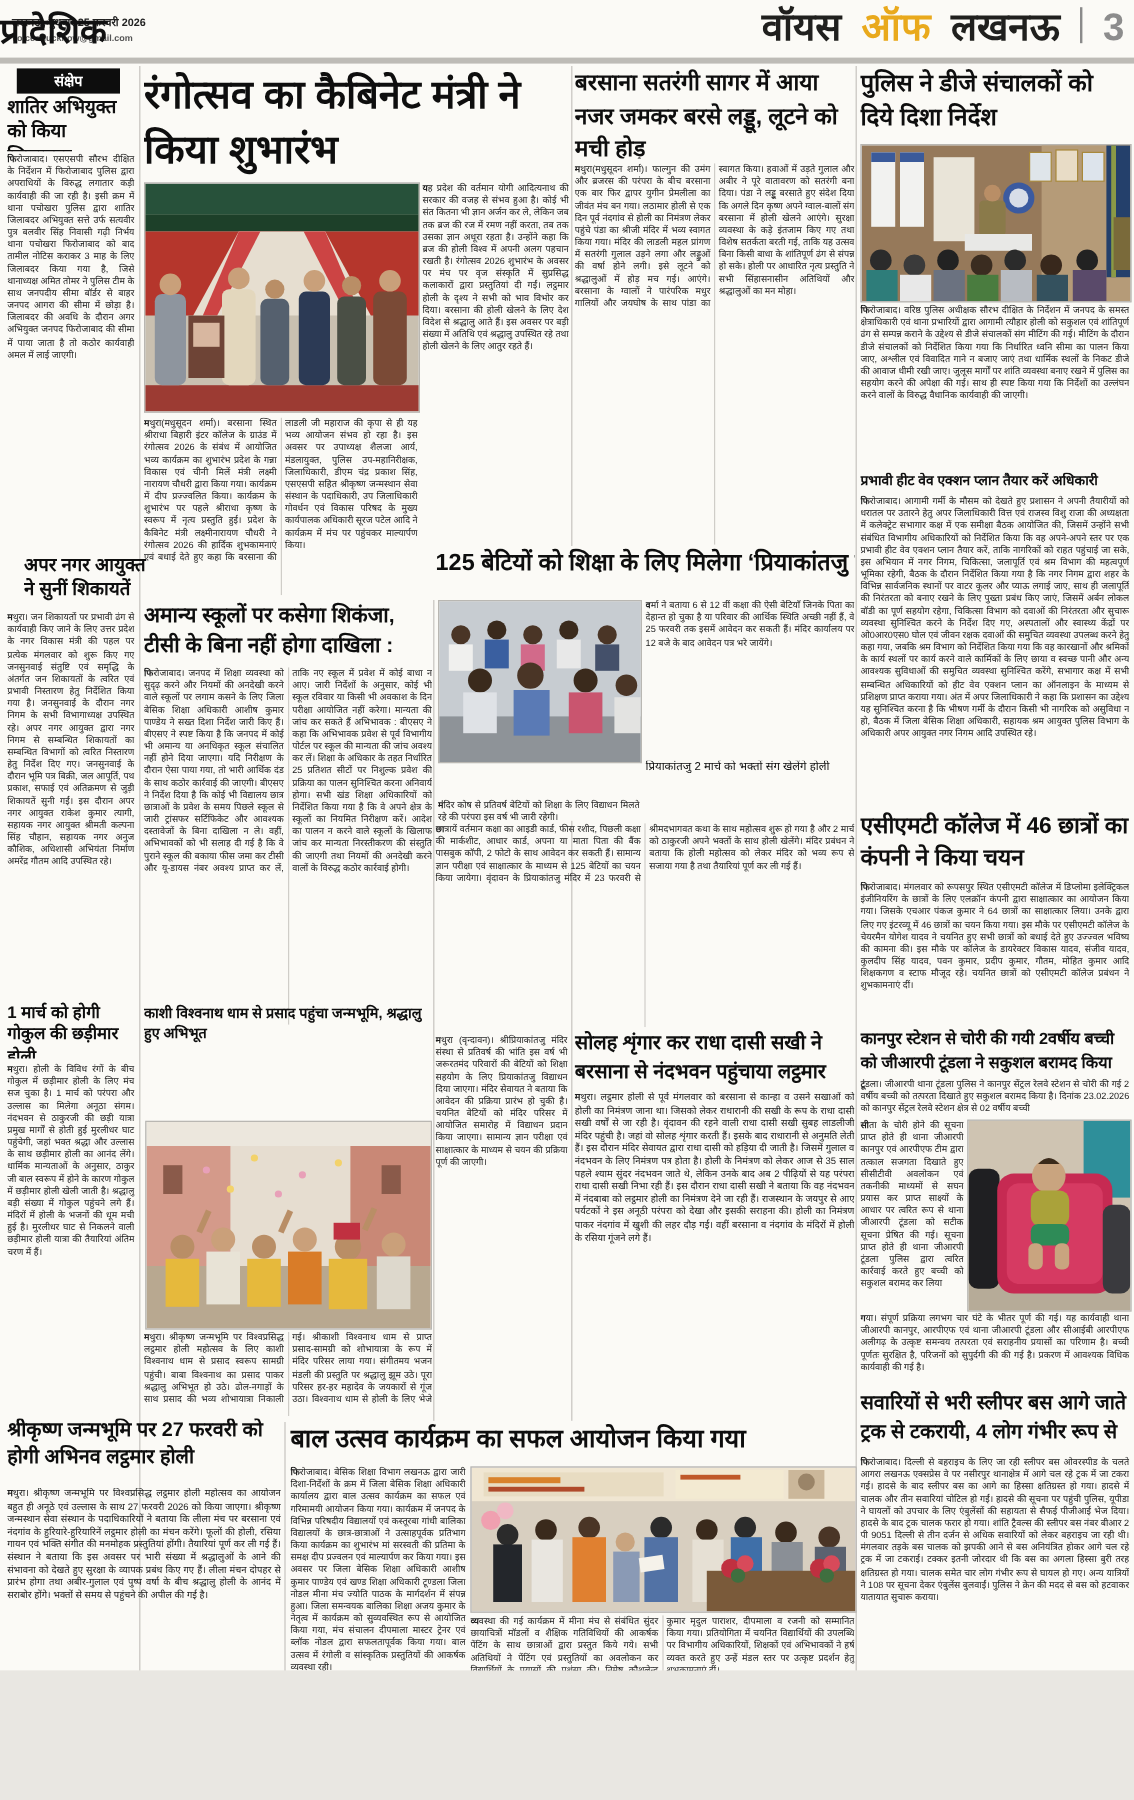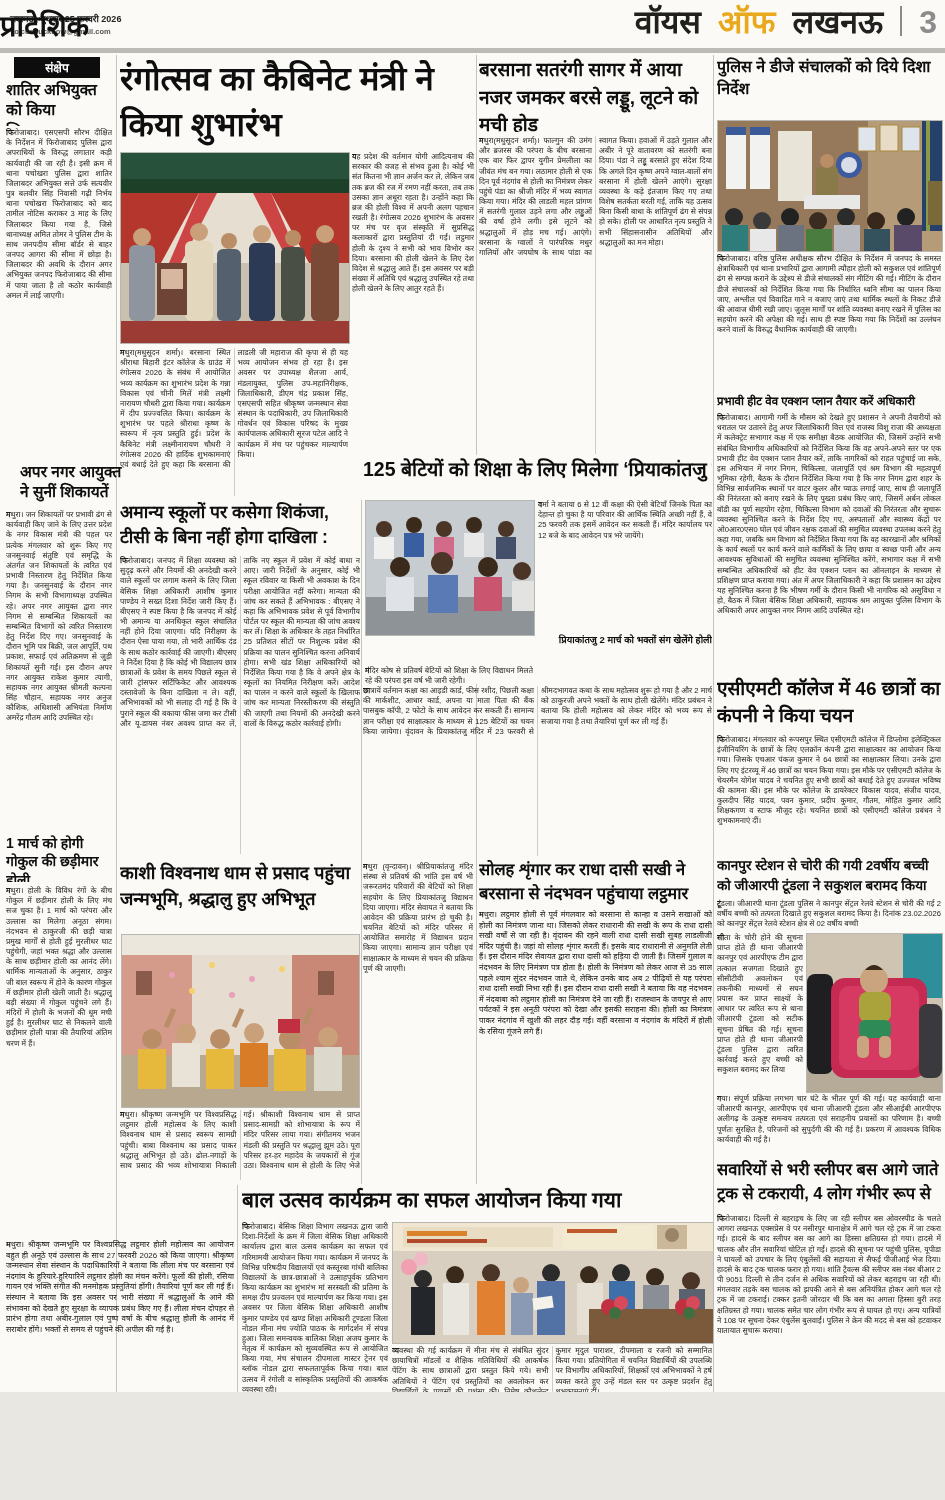--- a/index.html
+++ b/index.html
@@ -12,21 +12,21 @@
   .c2{column-count:2;column-gap:7px;column-rule:1px solid #cfcdc8;}
   .vrule{position:absolute;width:1px;background:#c6c4bf;}
   .photo{position:absolute;overflow:hidden;border:1px solid #b9b7b2;background:#ddd;}
   .photo svg{display:block;}
   #masthead{display:flex;align-items:flex-start;gap:17px;}
   #masthead .w{font-weight:bold;font-size:32px;color:#20201e;line-height:1;}
   #masthead .accent{color:#e9a91c;}
   #masthead .pgsep{width:2px;height:30px;background:#8a8a8a;}
   #masthead .pg{font-weight:bold;font-size:32px;color:#8c8c8c;line-height:1;}
   .brieflabel{background:#0d0d0d;color:#fff;font-weight:bold;font-size:12px;text-align:center;padding:2px 0;}
-  .subhd{font-weight:bold;color:#0e0e0e;overflow:hidden;line-height:1.3;text-align:right;}
+  .subhd{font-weight:normal;color:#0e0e0e;overflow:hidden;line-height:1.3;}
 </style>
 </head>
 <body>
 
 <div id="page">
 
   <div class="abs" style="left:10px;top:12px;width:170px;font-size:9px;font-weight:bold;color:#222;">लखनऊ, बुधवार 25 फरवरी 2026</div>
   <div class="abs" style="left:10px;top:27px;width:170px;font-size:7.5px;color:#555;font-weight:bold;">voiceoflucknow@gmail.com</div>
   <div class="abs" style="left:0;top:5px;width:945px;font-size:29px;font-weight:bold;color:#111;">प्रादेशिक</div>
   <div class="abs" id="masthead" style="right:8px;top:6px;">
@@ -47,20 +47,21 @@
 
   <div class="abs brieflabel" style="left:14px;top:57px;width:86px;">संक्षेप</div>
   <div class="abs hd" style="left:6px;top:80px;width:106px;height:46px;font-size:15.5px;">शातिर अभियुक्त को किया जिलाबदर</div>
   <div class="abs bd" style="left:6px;top:128px;width:106px;height:330px;">फिरोजाबाद। एसएसपी सौरभ दीक्षित के निर्देशन में फिरोजाबाद पुलिस द्वारा अपराधियों के विरुद्ध लगातार कड़ी कार्यवाही की जा रही है। इसी क्रम में थाना पचोखरा पुलिस द्वारा शातिर जिलाबदर अभियुक्त सत्ते उर्फ सत्यवीर पुत्र बलवीर सिंह निवासी गढ़ी निर्भय थाना पचोखरा फिरोजाबाद को बाद तामील नोटिस कराकर 3 माह के लिए जिलाबदर किया गया है, जिसे थानाध्यक्ष अमित तोमर ने पुलिस टीम के साथ जनपदीय सीमा बॉर्डर से बाहर जनपद आगरा की सीमा में छोड़ा है। जिलाबदर की अवधि के दौरान अगर अभियुक्त जनपद फिरोजाबाद की सीमा में पाया जाता है तो कठोर कार्यवाही अमल में लाई जाएगी।</div>
   <div class="abs hd" style="left:20px;top:462px;width:106px;height:46px;font-size:15.5px;">अपर नगर आयुक्त ने सुनीं शिकायतें</div>
   <div class="abs bd" style="left:6px;top:510px;width:106px;height:320px;">मथुरा। जन शिकायतों पर प्रभावी ढंग से कार्यवाही किए जाने के लिए उत्तर प्रदेश के नगर विकास मंत्री की पहल पर प्रत्येक मंगलवार को शुरू किए गए जनसुनवाई संतुष्टि एवं समृद्धि के अंतर्गत जन शिकायतों के त्वरित एवं प्रभावी निस्तारण हेतु निर्देशित किया गया है। जनसुनवाई के दौरान नगर निगम के सभी विभागाध्यक्ष उपस्थित रहे। अपर नगर आयुक्त द्वारा नगर निगम से सम्बन्धित शिकायतों का सम्बन्धित विभागों को त्वरित निस्तारण हेतु निर्देश दिए गए। जनसुनवाई के दौरान भूमि पत्र बिक्री, जल आपूर्ति, पथ प्रकाश, सफाई एवं अतिक्रमण से जुड़ी शिकायतें सुनी गईं। इस दौरान अपर नगर आयुक्त राकेश कुमार त्यागी, सहायक नगर आयुक्त श्रीमती कल्पना सिंह चौहान, सहायक नगर अनुज कौशिक, अधिशासी अभियंता निर्माण अमरेंद्र गौतम आदि उपस्थित रहे।</div>
 
   <div class="abs hd" style="left:6px;top:834px;width:106px;height:48px;font-size:14px;">1 मार्च को होगी गोकुल की छड़ीमार होली</div>
   <div class="abs bd" style="left:6px;top:886px;width:106px;height:294px;">मथुरा। होली के विविध रंगों के बीच गोकुल में छड़ीमार होली के लिए मंच सज चुका है। 1 मार्च को परंपरा और उल्लास का मिलेगा अनूठा संगम। नंदभवन से ठाकुरजी की छड़ी यात्रा प्रमुख मार्गों से होती हुई मुरलीधर घाट पहुंचेगी, जहां भक्त श्रद्धा और उल्लास के साथ छड़ीमार होली का आनंद लेंगे। धार्मिक मान्यताओं के अनुसार, ठाकुर जी बाल स्वरूप में होने के कारण गोकुल में छड़ीमार होली खेली जाती है। श्रद्धालु बड़ी संख्या में गोकुल पहुंचने लगे हैं। मंदिरों में होली के भजनों की धूम मची हुई है। मुरलीधर घाट से निकलने वाली छड़ीमार होली यात्रा की तैयारियां अंतिम चरण में हैं।</div>
 
+  <div class="abs hd" style="left:6px;top:1182px;width:228px;height:54px;font-size:16.5px;">श्रीकृष्ण जन्मभूमि पर 27 फरवरी को होगी अभिनव लट्ठमार होली</div>
   <div class="abs bd" style="left:6px;top:1240px;width:228px;height:254px;font-size:7.9px;">मथुरा। श्रीकृष्ण जन्मभूमि पर विश्वप्रसिद्ध लट्ठमार होली महोत्सव का आयोजन बहुत ही अनूठे एवं उल्लास के साथ 27 फरवरी 2026 को किया जाएगा। श्रीकृष्ण जन्मस्थान सेवा संस्थान के पदाधिकारियों ने बताया कि लीला मंच पर बरसाना एवं नंदगांव के हुरियारे-हुरियारिनें लट्ठमार होली का मंचन करेंगे। फूलों की होली, रसिया गायन एवं भक्ति संगीत की मनमोहक प्रस्तुतियां होंगी। तैयारियां पूर्ण कर ली गई हैं। संस्थान ने बताया कि इस अवसर पर भारी संख्या में श्रद्धालुओं के आने की संभावना को देखते हुए सुरक्षा के व्यापक प्रबंध किए गए हैं। लीला मंचन दोपहर से प्रारंभ होगा तथा अबीर-गुलाल एवं पुष्प वर्षा के बीच श्रद्धालु होली के आनंद में सराबोर होंगे। भक्तों से समय से पहुंचने की अपील की गई है।</div>
 
   <div class="abs hd" style="left:120px;top:56px;width:354px;height:94px;font-size:33px;line-height:1.38;">रंगोत्सव का कैबिनेट मंत्री ने किया शुभारंभ</div>
 
   <div class="photo" style="left:120px;top:152px;width:228px;height:190px;">
     <svg width="228" height="190" viewBox="0 0 228 190">
       <rect width="228" height="190" fill="#c9c0b0"></rect>
       <rect width="228" height="26" fill="#27513a"></rect>
       <polygon points="0,26 228,26 228,40 0,40" fill="#1d4029"></polygon>
       <polygon points="0,40 114,40 40,110 0,110" fill="#b5362c"></polygon>
@@ -87,21 +88,21 @@
         <rect x="40" y="116" width="22" height="20" fill="#d8b7a0"></rect>
     </svg>
   </div>
 
   <div class="abs bd" style="left:352px;top:152px;width:122px;height:342px;">यह प्रदेश की वर्तमान योगी आदित्यनाथ की सरकार की वजह से संभव हुआ है। कोई भी संत कितना भी ज्ञान अर्जन कर ले, लेकिन जब तक ब्रज की रज में रमण नहीं करता, तब तक उसका ज्ञान अधूरा रहता है। उन्होंने कहा कि ब्रज की होली विश्व में अपनी अलग पहचान रखती है। रंगोत्सव 2026 शुभारंभ के अवसर पर मंच पर वृज संस्कृति में सुप्रसिद्ध कलाकारों द्वारा प्रस्तुतियां दी गईं। लट्ठमार होली के दृश्य ने सभी को भाव विभोर कर दिया। बरसाना की होली खेलने के लिए देश विदेश से श्रद्धालु आते हैं। इस अवसर पर बड़ी संख्या में अतिथि एवं श्रद्धालु उपस्थित रहे तथा होली खेलने के लिए आतुर रहते हैं।</div>
   <div class="abs bd c2" style="left:120px;top:348px;width:228px;height:148px;">मथुरा(मधुसूदन शर्मा)। बरसाना स्थित श्रीराधा बिहारी इंटर कॉलेज के ग्राउंड में रंगोत्सव 2026 के संबंध में आयोजित भव्य कार्यक्रम का शुभारंभ प्रदेश के गन्ना विकास एवं चीनी मिलें मंत्री लक्ष्मी नारायण चौधरी द्वारा किया गया। कार्यक्रम में दीप प्रज्ज्वलित किया। कार्यक्रम के शुभारंभ पर पहले श्रीराधा कृष्ण के स्वरूप में नृत्य प्रस्तुति हुई। प्रदेश के कैबिनेट मंत्री लक्ष्मीनारायण चौधरी ने रंगोत्सव 2026 की हार्दिक शुभकामनाएं एवं बधाई देते हुए कहा कि बरसाना की लाडली जी महाराज की कृपा से ही यह भव्य आयोजन संभव हो रहा है। इस अवसर पर उपाध्यक्ष शैलजा आर्य, मंडलायुक्त, पुलिस उप-महानिरीक्षक, जिलाधिकारी, डीएम चंद्र प्रकाश सिंह, एसएसपी सहित श्रीकृष्ण जन्मस्थान सेवा संस्थान के पदाधिकारी, उप जिलाधिकारी गोवर्धन एवं विकास परिषद के मुख्य कार्यपालक अधिकारी सूरज पटेल आदि ने कार्यक्रम में मंच पर पहुंचकर माल्यार्पण किया।</div>
 
   <div class="abs hd" style="left:479px;top:56px;width:233px;height:76px;font-size:19px;line-height:1.45;">बरसाना सतरंगी सागर में आया नजर जमकर बरसे लड्डू, लूटने को मची होड़</div>
   <div class="abs bd c2" style="left:479px;top:136px;width:233px;height:318px;">मथुरा(मधुसूदन शर्मा)। फाल्गुन की उमंग और ब्रजरस की परंपरा के बीच बरसाना एक बार फिर द्वापर युगीन प्रेमलीला का जीवंत मंच बन गया। लठामार होली से एक दिन पूर्व नंदगांव से होली का निमंत्रण लेकर पहुंचे पंडा का श्रीजी मंदिर में भव्य स्वागत किया गया। मंदिर की लाडली महल प्रांगण में सतरंगी गुलाल उड़ने लगा और लड्डुओं की वर्षा होने लगी। इसे लूटने को श्रद्धालुओं में होड़ मच गई। आएंगे। बरसाना के ग्वालों ने पारंपरिक मधुर गालियों और जयघोष के साथ पांडा का स्वागत किया। हवाओं में उड़ते गुलाल और अबीर ने पूरे वातावरण को सतरंगी बना दिया। पंडा ने लड्डू बरसाते हुए संदेश दिया कि अगले दिन कृष्ण अपने ग्वाल-बालों संग बरसाना में होली खेलने आएंगे। सुरक्षा व्यवस्था के कड़े इंतजाम किए गए तथा विशेष सतर्कता बरती गई, ताकि यह उत्सव बिना किसी बाधा के शांतिपूर्ण ढंग से संपन्न हो सके। होली पर आधारित नृत्य प्रस्तुति ने सभी सिंहासनासीन अतिथियों और श्रद्धालुओं का मन मोहा।</div>
 
-  <div class="abs hd" style="left:717px;top:56px;width:224px;height:62px;font-size:16px;line-height:1.4;">पुलिस ने डीजे संचालकों को दिये दिशा निर्देश</div>
+  <div class="abs hd" style="left:717px;top:56px;width:224px;height:62px;font-size:20px;line-height:1.4;">पुलिस ने डीजे संचालकों को दिये दिशा निर्देश</div>
   <div class="photo" style="left:717px;top:120px;width:224px;height:130px;">
     <svg width="224" height="130" viewBox="0 0 224 130">
       <rect width="224" height="130" fill="#96795a"></rect>
       <rect x="150" width="74" height="130" fill="#b59b78"></rect>
       <rect x="60" y="10" width="34" height="70" fill="#e9e4d8"></rect>
       <rect x="8" y="6" width="20" height="62" fill="#f2f2f0"></rect>
         <rect x="8" y="6" width="20" height="8" fill="#3a5a9a"></rect>
       <rect x="32" y="6" width="20" height="62" fill="#f2f2f0"></rect>
         <rect x="32" y="6" width="20" height="8" fill="#3a5a9a"></rect>
       <rect x="140" y="6" width="18" height="24" fill="#dfe5ea" stroke="#a8893c"></rect>
@@ -191,21 +192,21 @@
       <circle cx="156" cy="70" r="9" fill="#4a3526"></circle>
         <rect x="146" y="80" width="22" height="30" fill="#e3e3e1"></rect>
     </svg>
   </div>
   <div class="abs bd" style="left:365px;top:638px;width:168px;height:44px;margin-top:28px;">मंदिर कोष से प्रतिवर्ष बेटियों को शिक्षा के लिए विद्याधन मिलते रहे की परंपरा इस वर्ष भी जारी रहेगी।</div>
   <div class="abs bd" style="left:538px;top:500px;width:174px;height:130px;">वर्मा ने बताया 6 से 12 वीं कक्षा की ऐसी बेटियाँ जिनके पिता का देहान्त हो चुका है या परिवार की आर्थिक स्थिति अच्छी नहीं हैं, वे 25 फरवरी तक इसमें आवेदन कर सकती हैं। मंदिर कार्यालय पर 12 बजे के बाद आवेदन पत्र भरे जायेंगे।</div>
   <div class="abs subhd" style="left:538px;top:634px;width:174px;height:28px;font-size:9.5px;">प्रियाकांतजु 2 मार्च को भक्तों संग खेलेंगे होली</div>
   <div class="abs bd c2" style="left:363px;top:686px;width:349px;height:170px;">छात्रायें वर्तमान कक्षा का आइडी कार्ड, फीस रशीद, पिछली कक्षा की मार्कशीट, आधार कार्ड, अपना या माता पिता की बैंक पासबुक कॉपी, 2 फोटो के साथ आवेदन कर सकती हैं। सामान्य ज्ञान परीक्षा एवं साक्षात्कार के माध्यम से 125 बेटियों का चयन किया जायेगा। वृंदावन के प्रियाकांतजु मंदिर में 23 फरवरी से श्रीमदभागवत कथा के साथ महोत्सव शुरू हो गया है और 2 मार्च को ठाकुरजी अपने भक्तों के साथ होली खेलेंगे। मंदिर प्रबंधन ने बताया कि होली महोत्सव को लेकर मंदिर को भव्य रूप से सजाया गया है तथा तैयारियां पूर्ण कर ली गई हैं।</div>
   <div class="abs bd" style="left:363px;top:862px;width:110px;height:320px;">मथुरा (वृन्दावन)। श्रीप्रियाकांतजु मंदिर संस्था से प्रतिवर्ष की भांति इस वर्ष भी जरूरतमंद परिवारों की बेटियों को शिक्षा सहयोग के लिए प्रियाकांतजु विद्याधन दिया जाएगा। मंदिर सेवायत ने बताया कि आवेदन की प्रक्रिया प्रारंभ हो चुकी है। चयनित बेटियों को मंदिर परिसर में आयोजित समारोह में विद्याधन प्रदान किया जाएगा। सामान्य ज्ञान परीक्षा एवं साक्षात्कार के माध्यम से चयन की प्रक्रिया पूर्ण की जाएगी।</div>
 
-  <div class="abs hd" style="left:120px;top:860px;width:240px;height:52px;font-size:18px;line-height:1.45;">काशी विश्वनाथ धाम से प्रसाद पहुंचा जन्मभूमि, श्रद्धालु हुए अभिभूत</div>
+  <div class="abs hd" style="left:120px;top:836px;width:240px;height:52px;font-size:12px;line-height:1.45;">काशी विश्वनाथ धाम से प्रसाद पहुंचा जन्मभूमि, श्रद्धालु हुए अभिभूत</div>
   <div class="photo" style="left:121px;top:934px;width:237px;height:172px;">
     <svg width="237" height="172" viewBox="0 0 237 172">
       <rect width="237" height="172" fill="#e6ddd0"></rect>
       <rect width="237" height="20" fill="#ece7dd"></rect>
       <polygon points="0,20 70,20 70,120 0,120" fill="#d49a8a"></polygon>
       <polygon points="170,20 237,20 237,120 170,120" fill="#c98876"></polygon>
       <rect x="14" y="36" width="16" height="24" fill="#8a5a4a"></rect>
       <rect x="196" y="36" width="16" height="24" fill="#8a5a4a"></rect>
       <rect y="120" width="237" height="52" fill="#b8a890"></rect>
       <circle cx="30" cy="104" r="10" fill="#b98e66"></circle>

